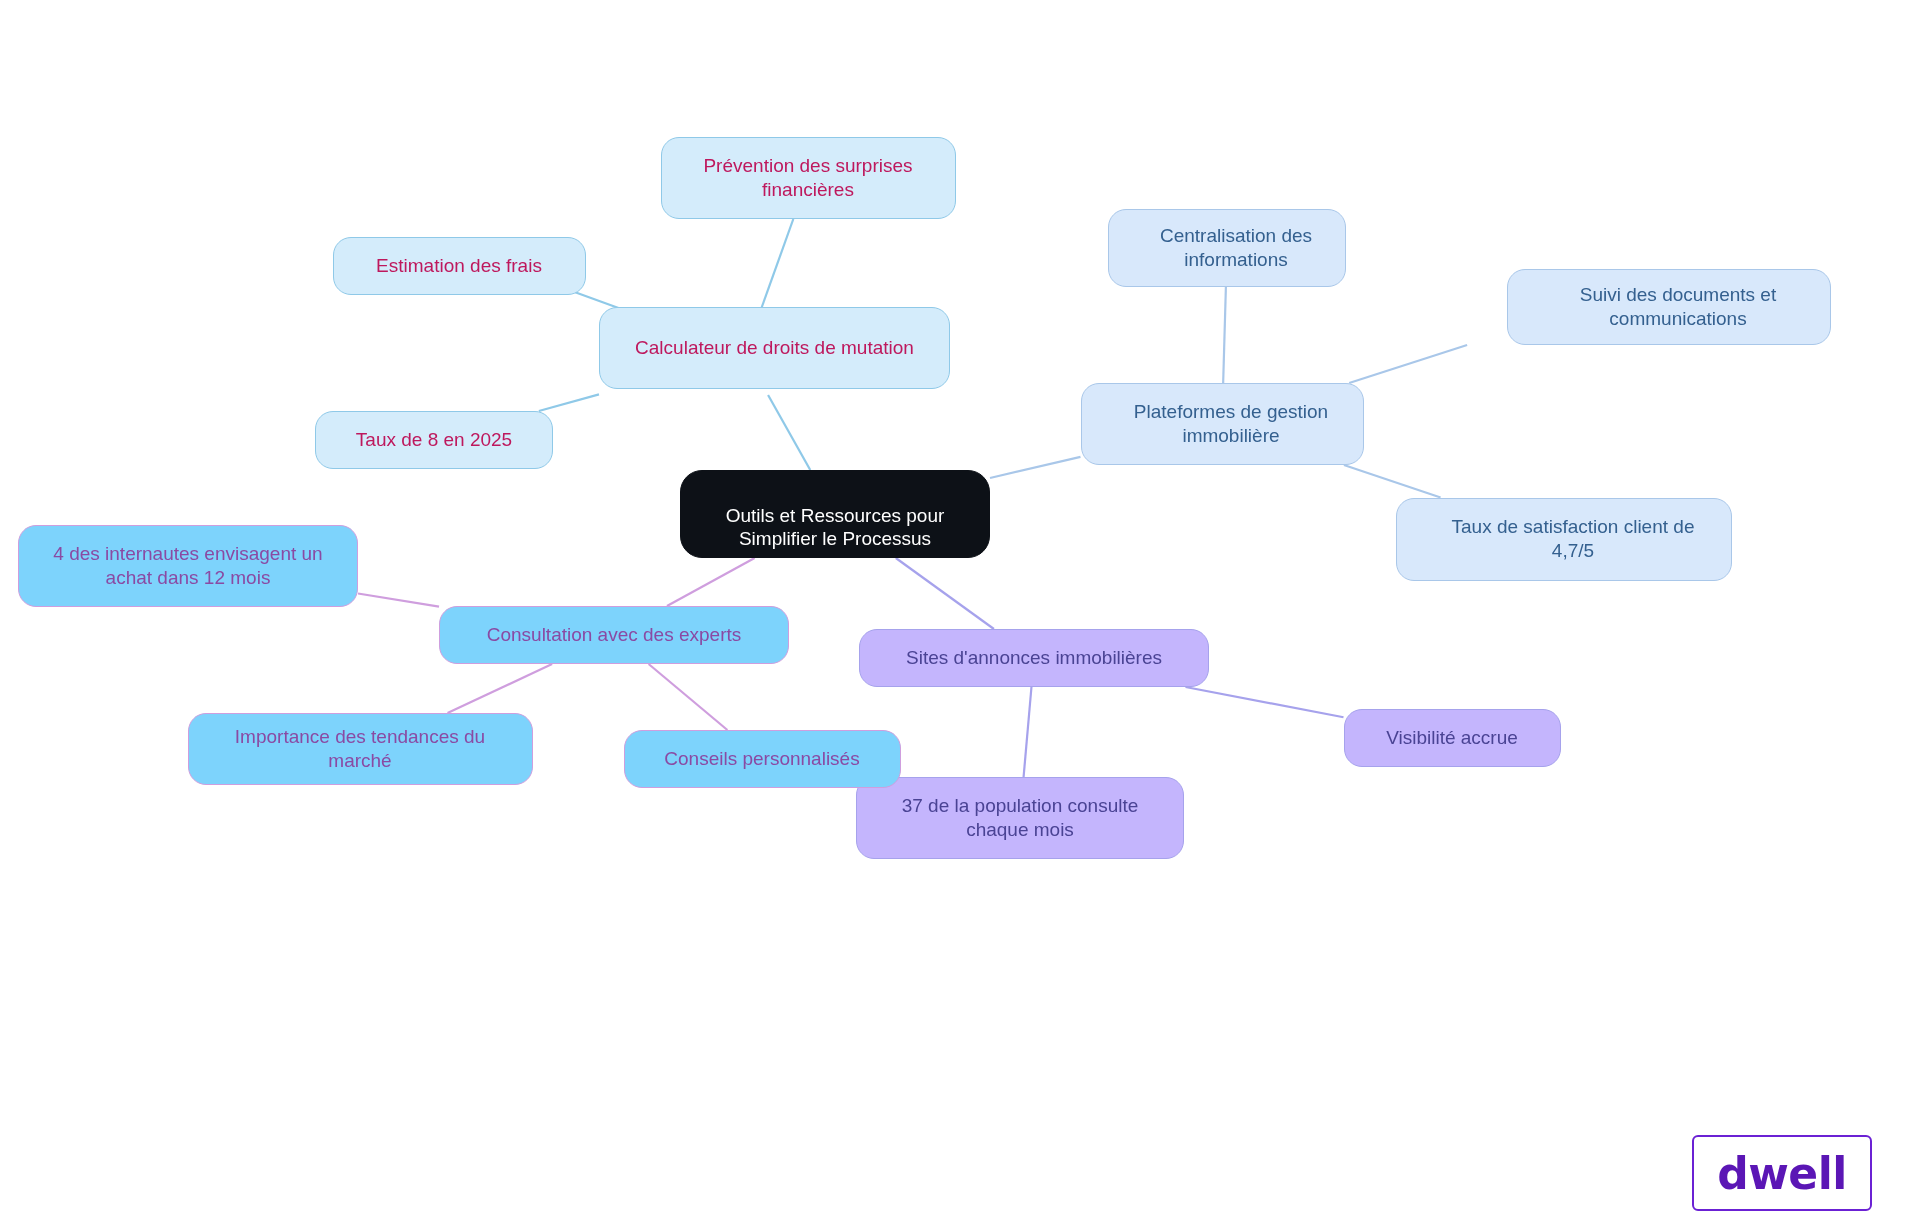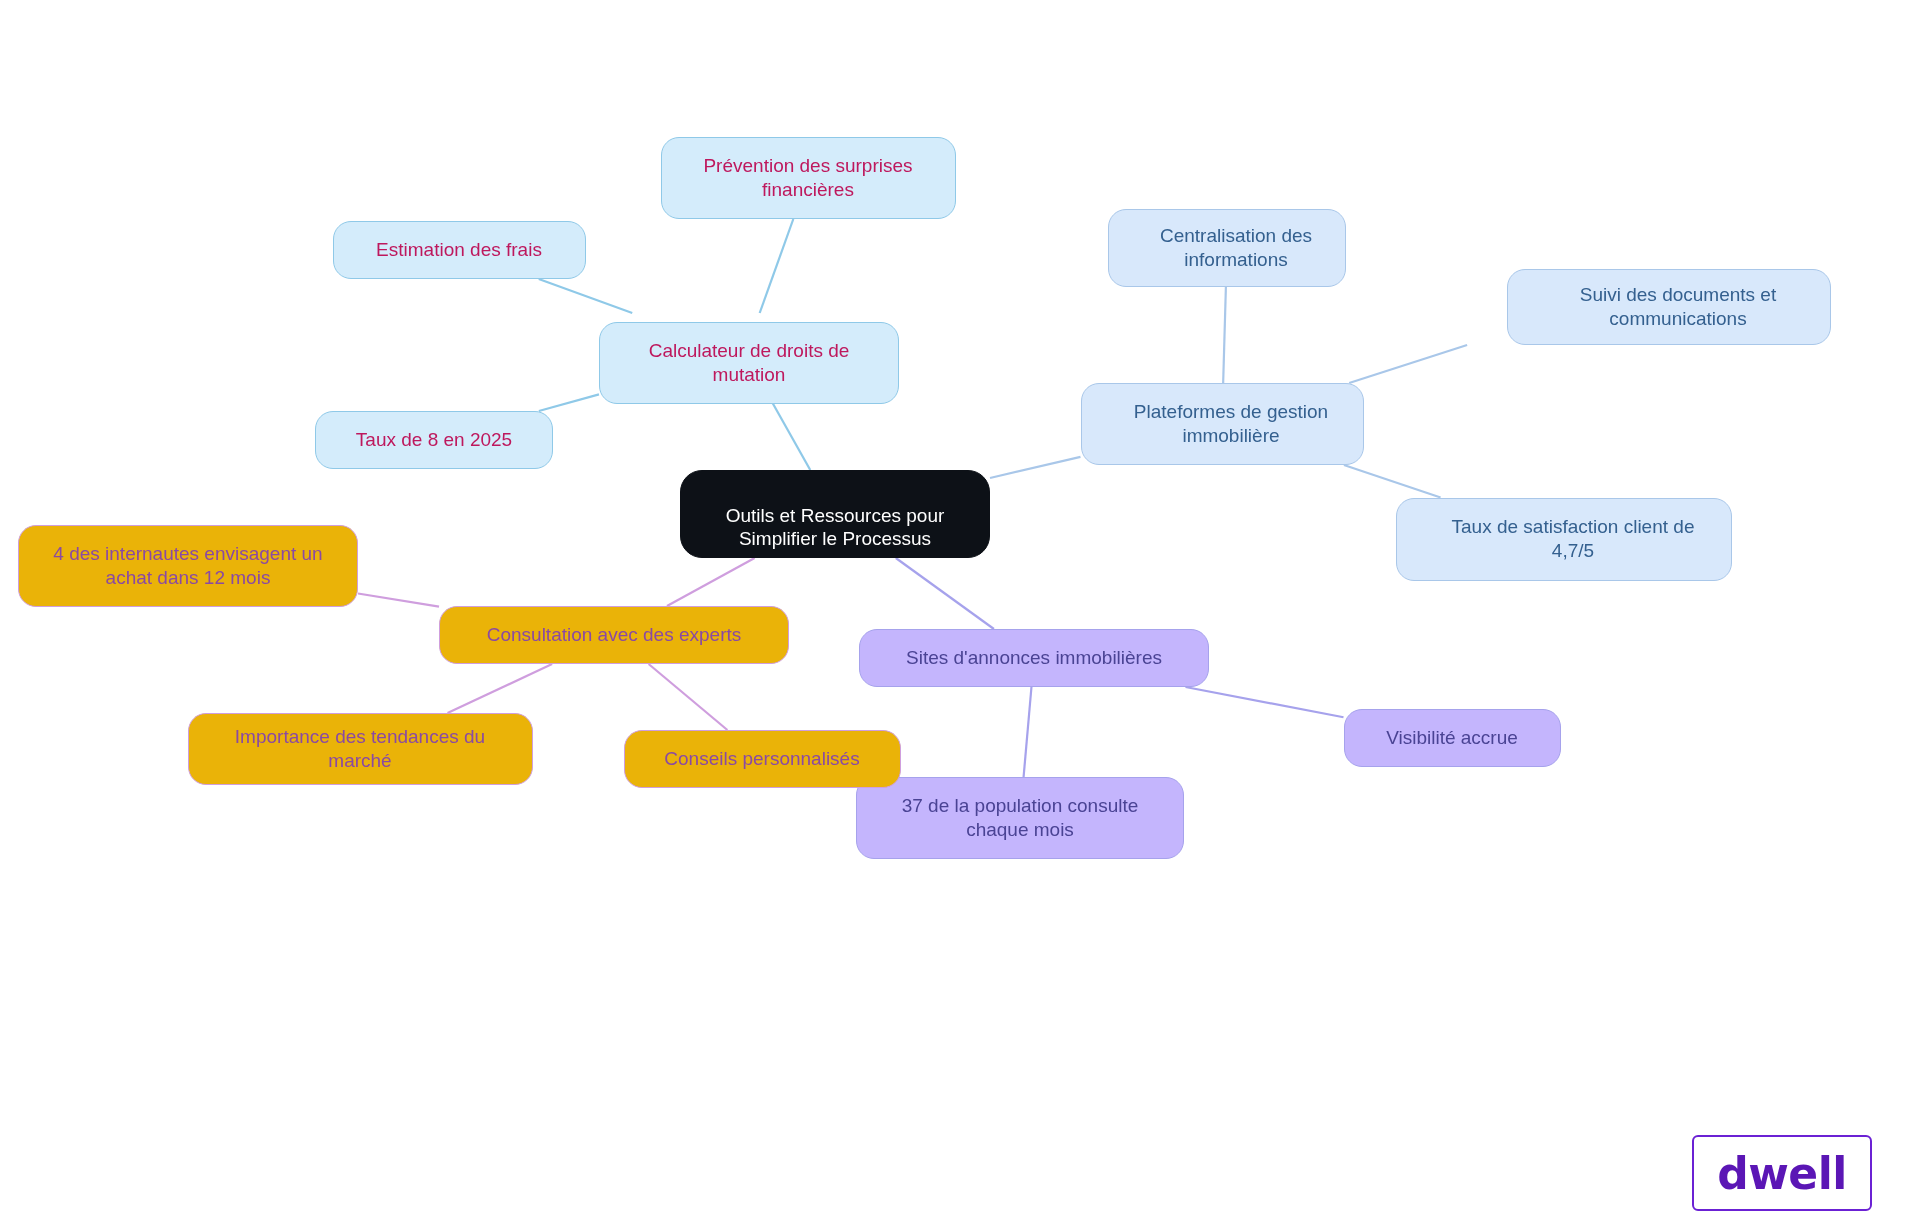--- a/index.html
+++ b/index.html
@@ -56,21 +56,21 @@
     font-size: 19px;
   }
   .node.lightblue {
     background: #d8e8fb;
     border-color: #a9c7e9;
     color: #34608f;
     font-size: 19px;
     padding-left: 32px;
   }
   .node.pink {
-    background: #eab308;
+    background: #7dd3fc;
     border-color: #cf9ede;
     color: #8a4aa3;
     font-size: 19px;
   }
   .node.purple {
     background: #c4b5fd;
     border-color: #a6a2ec;
     color: #4a4394;
     font-size: 19px;
   }
@@ -110,27 +110,27 @@
       <line x1="1185.525" y1="687" x2="1343.5" y2="717.2344497607655" stroke="#a6a2ec" stroke-width="2.2"></line>
       <line x1="1031.4625" y1="687" x2="1023.5875" y2="777" stroke="#a6a2ec" stroke-width="2.2"></line>
       <line x1="754.6363636363636" y1="558" x2="666.9669421487604" y2="606" stroke="#cf9ede" stroke-width="2.2"></line>
       <line x1="439" y1="606.6549295774648" x2="358" y2="593.5352112676056" stroke="#cf9ede" stroke-width="2.2"></line>
       <line x1="552.1008403361344" y1="664" x2="447.5126050420168" y2="713" stroke="#cf9ede" stroke-width="2.2"></line>
       <line x1="648.6129032258065" y1="664" x2="727.3870967741935" y2="730" stroke="#cf9ede" stroke-width="2.2"></line>
     </svg>
 <div class="node root" style="left: 680px; top: 470px; width: 310px; height: 88px;">
       <span>Outils et Ressources pour Simplifier le Processus</span>
     </div>
-    <div class="node blue" style="left: 599px; top: 322px; width: 300px; height: 82px;">
+    <div class="node blue" style="left: 599px; top: 307px; width: 351px; height: 82px;">
       <span>Calculateur de droits de mutation</span>
     </div>
     <div class="node blue" style="left: 660.5px; top: 137px; width: 295px; height: 82px;">
       <span>Prévention des surprises financières</span>
     </div>
-    <div class="node blue" style="left: 332.5px; top: 221px; width: 253px; height: 58px;">
+    <div class="node blue" style="left: 332.5px; top: 237px; width: 253px; height: 58px;">
       <span>Estimation des frais</span>
     </div>
     <div class="node blue" style="left: 315px; top: 411px; width: 238px; height: 58px;">
       <span>Taux de 8 en 2025</span>
     </div>
     <div class="node lightblue" style="left: 1080.5px; top: 383px; width: 283px; height: 82px;">
       <span>Plateformes de gestion immobilière</span>
     </div>
     <div class="node lightblue" style="left: 1108px; top: 209px; width: 238px; height: 78px;">
       <span>Centralisation des informations</span>

